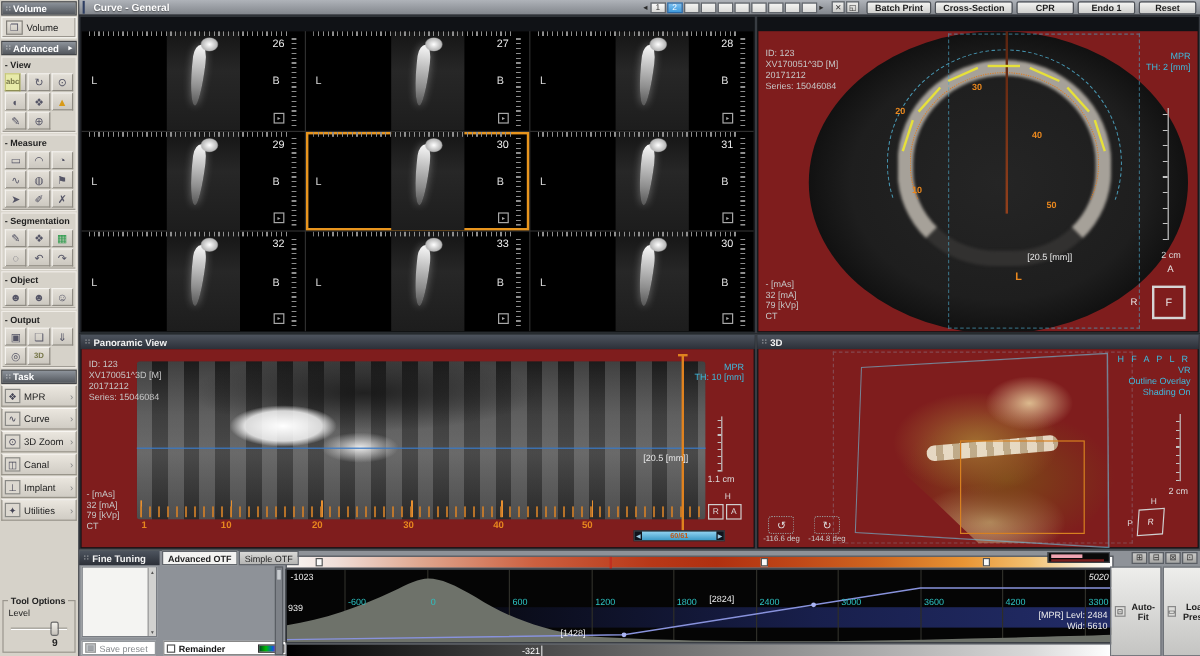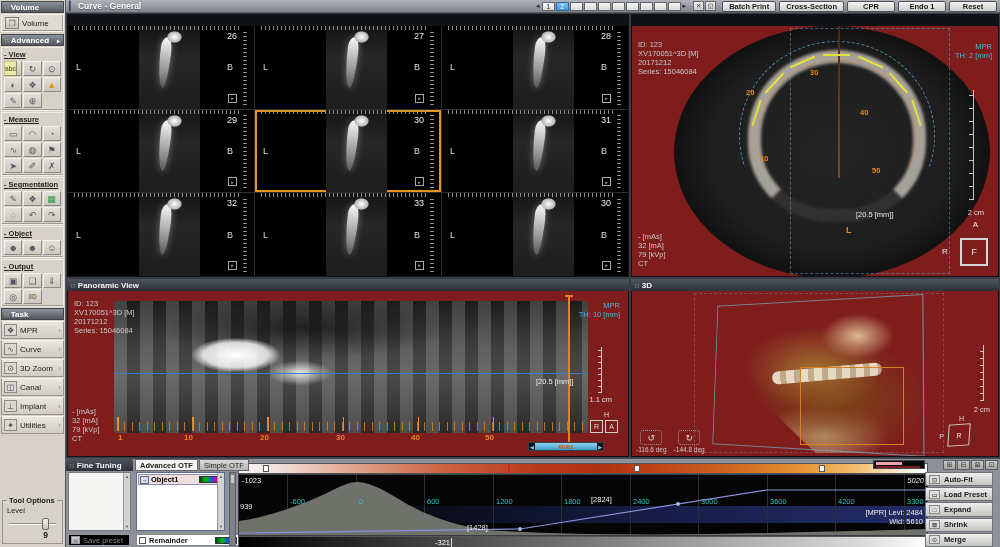--- a/index.html
+++ b/index.html
@@ -8,21 +8,21 @@
   #app{position:relative;width:1000px;height:547px;background:#20242a;font-size:8px;}
 
   
   #sidebar{position:absolute;left:0;top:0;width:66px;height:547px;background:#d6d2c9;border-right:1px solid #54565a;padding:1px;color:#222;}
   .sb-head{height:12px;background:linear-gradient(#8d939b,#53575d);color:#fff;font-weight:bold;font-size:8px;display:flex;align-items:center;padding:0 3px;gap:2px;margin:0 0 1px;border:1px solid #44464a;}
   .grip{opacity:.55;font-size:6px;}
   .gen-arrow{margin-left:auto;font-size:6px;}
   .vol-row{display:flex;align-items:center;gap:3px;background:#dedad2;border:1px solid #f6f4f0;box-shadow:inset -1px -1px 0 #9a968e;padding:2px 3px;margin:0 0 2px;font-size:8px;}
   .vol-ic{width:14px;height:12px;border:1px solid #83807a;background:linear-gradient(#e8e4dc,#c9c5bd);display:flex;align-items:center;justify-content:center;font-size:8px;color:#556;}
   .sgroup{background:#d6d2c9;border:1px solid #efece6;box-shadow:inset 0 -1px 0 #a09c94;margin:0 0 1px;padding:1px 2px 2px;}
-  .glabel{font-weight:bold;font-size:7.5px;margin:1px 0 2px;text-decoration:underline;}
+  .glabel{font-weight:bold;font-size:7.5px;margin:1px 0 2px;}
   .glabel::before{content:"- ";}
   .ggrid{display:grid;grid-template-columns:repeat(3,1fr);gap:1px;}
   .gic{height:15px;border:1px solid;border-color:#f4f2ee #8e8a82 #8e8a82 #f4f2ee;background:linear-gradient(#e3dfd7,#ccc8c0);display:flex;align-items:center;justify-content:center;font-size:9px;color:#556;cursor:pointer;overflow:hidden;}
   .gic.hl{background:#e7eaa9;border-color:#c6c67a #8e8e52 #8e8e52 #c6c67a;}
   .gic.txt{font-size:6.5px;font-weight:bold;color:#767648;}
   #task-list{margin:0;}
   .trow{display:flex;align-items:center;gap:3px;height:18px;background:linear-gradient(#eae6de,#d0ccc4);border:1px solid #98948a;border-top-color:#f8f6f2;padding:0 2px;margin-bottom:1px;font-size:8px;}
   .tic{width:13px;height:12px;border:1px solid #8a8a86;background:#dcd8d0;font-size:8px;display:flex;align-items:center;justify-content:center;color:#445;}
   .tlabel{flex:1;}
   .tarr{color:#888;font-size:8px;}
@@ -159,21 +159,21 @@
   #ft-preview::before{content:"";position:absolute;left:2px;top:1px;width:26px;height:3px;background:#f0a4b2;}
   #ft-preview::after{content:"";position:absolute;left:2px;top:5px;width:44px;height:2px;background:#7c1e1e;}
   #ft-mini{position:absolute;right:2px;top:1px;display:flex;gap:1px;z-index:8;}
   .mic{width:13px;height:10px;border:1px solid #5a5e64;background:linear-gradient(#cacac8,#a6a6a4);font-size:7px;display:flex;align-items:center;justify-content:center;color:#333;}
   #ft-list{position:absolute;left:2px;top:13px;width:63px;height:59px;background:#f4f4f2;border:1px solid #787c82;}
   .lsb{position:absolute;right:0;top:0;bottom:0;width:7px;background:#d2d2d0;border-left:1px solid #999;font-size:4px;color:#555;display:flex;flex-direction:column;justify-content:space-between;align-items:center;padding:1px 0;}
   #ft-objlist{position:absolute;left:70px;top:13px;width:89px;height:59px;background:#fff;border:1px solid #5a6a96;}
   .obj-row{display:flex;align-items:center;gap:2px;height:11px;background:#f2dede;border:1px solid #8890b8;padding:0 1px;font-size:7.5px;font-weight:bold;margin:1px;}
   .obj-ic{width:9px;height:8px;border:1px solid #667;background:#dde;font-size:6px;display:flex;align-items:center;justify-content:center;}
   .swatch{width:22px;height:7px;background:linear-gradient(90deg,#042,#0b0 28%,#06c 55%,#c0c 75%,#c00);border:1px solid #333;margin-left:auto;}
-  #save-preset{position:absolute;left:2px;top:75px;width:62px;height:12px;display:flex;align-items:center;gap:3px;font-size:7.5px;color:#84888c;background:#000000;border:1px solid #93979b;padding:0 2px;font-family:inherit;}
+  #save-preset{position:absolute;left:2px;top:75px;width:62px;height:12px;display:flex;align-items:center;gap:3px;font-size:7.5px;color:#84888c;background:#ffffff;border:1px solid #93979b;padding:0 2px;font-family:inherit;}
   #save-preset .dic{width:9px;height:8px;border:1px solid #999;background:#c6cace;font-size:6px;display:flex;align-items:center;justify-content:center;}
   #remainder{position:absolute;left:70px;top:75px;width:104px;height:12px;display:flex;align-items:center;gap:3px;font-size:7.5px;font-weight:bold;color:#111;background:#fff;border:1px solid #888;padding:0 2px;cursor:pointer;}
   .cb{width:7px;height:7px;border:1px solid #555;background:#fff;}
   #ft-strip{position:absolute;left:163px;top:13px;width:7px;height:74px;background:#7e8288;border:1px solid #5a5e64;}
   #ft-strip::before{content:"";position:absolute;left:1px;top:2px;width:3px;height:8px;background:#c8ccd0;}
   #hist{position:absolute;left:172px;top:0;width:690px;height:89px;}
   #hist-grad{position:absolute;left:0;top:4px;width:690px;height:11px;border:1px solid #52565c;background:linear-gradient(90deg,#f8f6f4 0%,#f0ded8 6%,#e0a890 16%,#cc6040 30%,#b83818 44%,#b03010 52%,#c04818 62%,#d06820 72%,#e89434 82%,#f2c070 90%,#faf0dc 97%,#fff 100%);}
   .hgh{position:absolute;top:1px;width:6px;height:7px;background:#fafafa;border:1px solid #555;}
   .hgr{position:absolute;top:0;width:2px;height:10px;background:#c03020;}
   #hist-plot{position:absolute;left:0;top:15px;width:690px;height:62px;background:#050505;border:1px solid #3a3e44;overflow:hidden;}
@@ -183,21 +183,21 @@
   .hl{position:absolute;color:#ececec;font-size:7.5px;z-index:5;}
   #h-min{left:3px;top:1px;}
   #h-939{left:1px;top:27px;}
   #h-max{right:3px;top:1px;font-style:italic;}
   #h-p1{left:228px;top:48px;}
   #h-p2{left:352px;top:20px;}
   #h-lev{right:4px;top:33px;margin-left:48px;}
   #h-wid{right:4px;top:42px;}
   #hist-gray{position:absolute;left:0;top:77px;width:690px;height:12px;border:1px solid #52565c;background:linear-gradient(90deg,#000,#d8d8d8 90%,#fff);}
   #neg321{position:absolute;left:196px;top:1px;color:#fff;font-size:7.5px;border-right:1px solid #ddd;padding-right:1px;}
-  #ft-buttons{position:absolute;left:859px;top:13px;width:68px;height:75px;display:flex;flex-direction:column;gap:1px;}
+  #ft-buttons{position:absolute;left:859px;top:13px;width:68px;height:75px;display:flex;flex-direction:row;gap:1px;}
   .ftbtn{flex:1;display:flex;align-items:center;gap:4px;background:linear-gradient(#eeeeec,#c4c4c2);border:1px solid #6e7278;font-size:7.5px;font-weight:bold;color:#1c1c1c;padding:0 3px;cursor:pointer;}
   .ftbtn .bic{width:11px;height:9px;border:1px solid #888;background:#dcdcda;font-size:6px;display:flex;align-items:center;justify-content:center;color:#555;}
 </style>
 </head>
 <body>
 
 <div id="app">
 
   <aside id="sidebar">
     <div class="sb-head">
@@ -563,20 +563,26 @@
       <div class="phead">
           <span class="grip">∷</span>
           <span>3D</span>
         </div>
       <div class="vp" id="td-vp">
         <div class="wfd"></div>
         <div id="jaw"></div>
         <div id="teethband"></div>
         <div class="wfc"></div>
         <div class="wfo"></div>
+        <div class="ov cyan" id="td-ov">
+          <div class="sp">H F A P L R</div>
+          <div>VR</div>
+          <div>Outline Overlay</div>
+          <div>Shading On</div>
+        </div>
         <div id="td-angles">
           <div class="ang">
               <div class="aic">↺</div>
               <div>-116.6 deg</div>
             </div>
           <div class="ang">
               <div class="aic">↻</div>
               <div>-144.8 deg</div>
             </div>
         </div>
@@ -605,31 +611,20 @@
           <div class="mic">⊟</div>
           <div class="mic">⊠</div>
           <div class="mic">⊡</div>
         </div>
       <div id="ft-list">
           <div class="lsb">
             <span>▲</span>
             <span>▼</span>
           </div>
         </div>
-      <div id="ft-objlist">
-        <div class="obj-row">
-          <span class="obj-ic">→</span>
-          <span>Object1</span>
-          <span class="swatch"></span>
-        </div>
-        <div class="lsb">
-            <span>▲</span>
-            <span>▼</span>
-          </div>
-      </div>
       <button id="save-preset">
           <span class="dic">▦</span>
           <span>Save preset</span>
         </button>
       <label id="remainder">
         <span class="cb"></span>
         <span>Remainder</span>
         <span class="swatch"></span>
       </label>
       <div id="ft-strip"></div>

